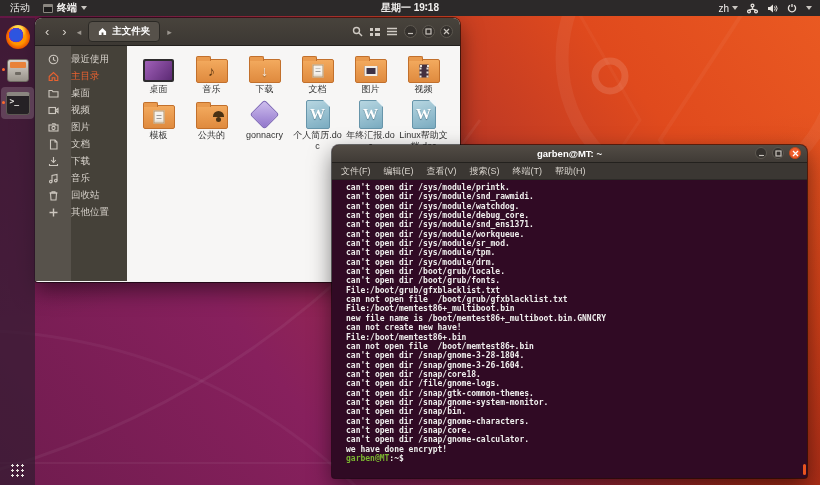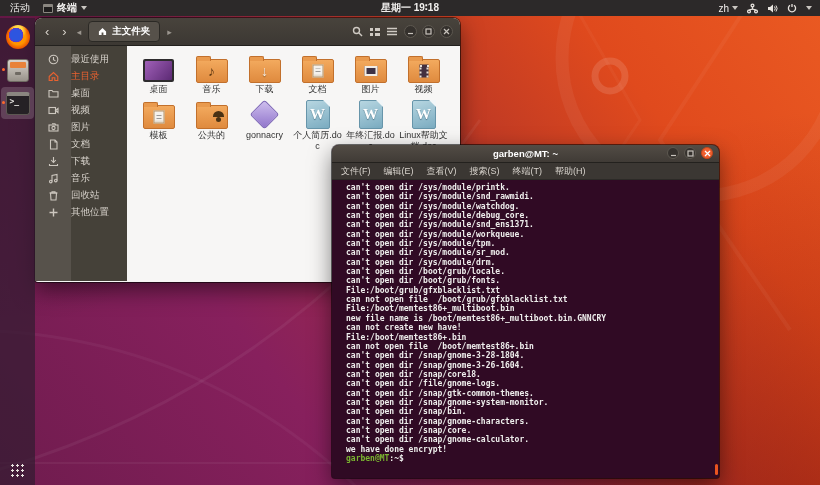--- a/index.html
+++ b/index.html
@@ -104,21 +104,21 @@
   .icon-diamond { width:21px; height:21px; transform:rotate(45deg); border-radius:3px;
     background:linear-gradient(135deg,#cfbfee,#9074cb); border:1px solid #7a63b5; }
   .icon-docpage { width:24px; height:29px; border-radius:2px; position:relative;
     background:linear-gradient(160deg,#b7d6e1,#7aabc0); border:1px solid #6795aa;
     display:flex; align-items:center; justify-content:center; }
   .icon-docpage:before { content:""; position:absolute; top:-1px; right:-1px;
     border-top:7px solid #f2f6f8; border-left:7px solid rgba(0,0,0,0); }
   .icon-docpage .w { font-family:"Liberation Serif","DejaVu Serif",serif; font-weight:bold; font-size:15px; color:#fff; text-shadow:0 1px 1px rgba(30,70,90,.55); }
 
   
-  .term { left:332px; top:145px; width:387px; height:333px; z-index:20; background:#300a24; }
+  .term { left:332px; top:145px; width:475px; height:333px; z-index:20; background:#300a24; }
   .term-title { height:18px; border-radius:7px 7px 0 0; position:relative;
     background:linear-gradient(#524c45,#403b36); border-bottom:1px solid #23211e;
     display:flex; align-items:center; justify-content:center; }
   .term-title .t { font-size:9.5px; font-weight:bold; color:#fff; }
   .term-title .winbtns { position:absolute; right:6px; top:2px; }
   .term-title .winbtn { width:12px; height:12px; }
   .term-menu { height:17px; background:#3b3733; display:flex; align-items:center; gap:13px; padding-left:9px;
     font-size:9px; color:#d9d4ce; border-bottom:1px solid #2c2a27; }
   .term-screen { position:relative; height:297px; background:#300a24; padding:3px 0 0 14px; overflow:hidden;
     border-radius:0 0 3px 3px; }
@@ -475,22 +475,22 @@
       <span>帮助(H)</span>
     </div>
   <div class="term-screen">
     <div id="term-lines">
         <div class="term-line">can't open dir /sys/module/printk.</div>
         <div class="term-line">can't open dir /sys/module/snd_rawmidi.</div>
         <div class="term-line">can't open dir /sys/module/watchdog.</div>
         <div class="term-line">can't open dir /sys/module/debug_core.</div>
         <div class="term-line">can't open dir /sys/module/snd_ens1371.</div>
         <div class="term-line">can't open dir /sys/module/workqueue.</div>
+        <div class="term-line">can't open dir /sys/module/sr_mod.</div>
         <div class="term-line">can't open dir /sys/module/tpm.</div>
-        <div class="term-line">can't open dir /sys/module/sr_mod.</div>
         <div class="term-line">can't open dir /sys/module/drm.</div>
         <div class="term-line">can't open dir /boot/grub/locale.</div>
         <div class="term-line">can't open dir /boot/grub/fonts.</div>
         <div class="term-line">File:/boot/grub/gfxblacklist.txt</div>
         <div class="term-line">can not open file  /boot/grub/gfxblacklist.txt</div>
         <div class="term-line">File:/boot/memtest86+_multiboot.bin</div>
         <div class="term-line">new file name is /boot/memtest86+_multiboot.bin.GNNCRY</div>
         <div class="term-line">can not create new have!</div>
         <div class="term-line">File:/boot/memtest86+.bin</div>
         <div class="term-line">can not open file  /boot/memtest86+.bin</div>

